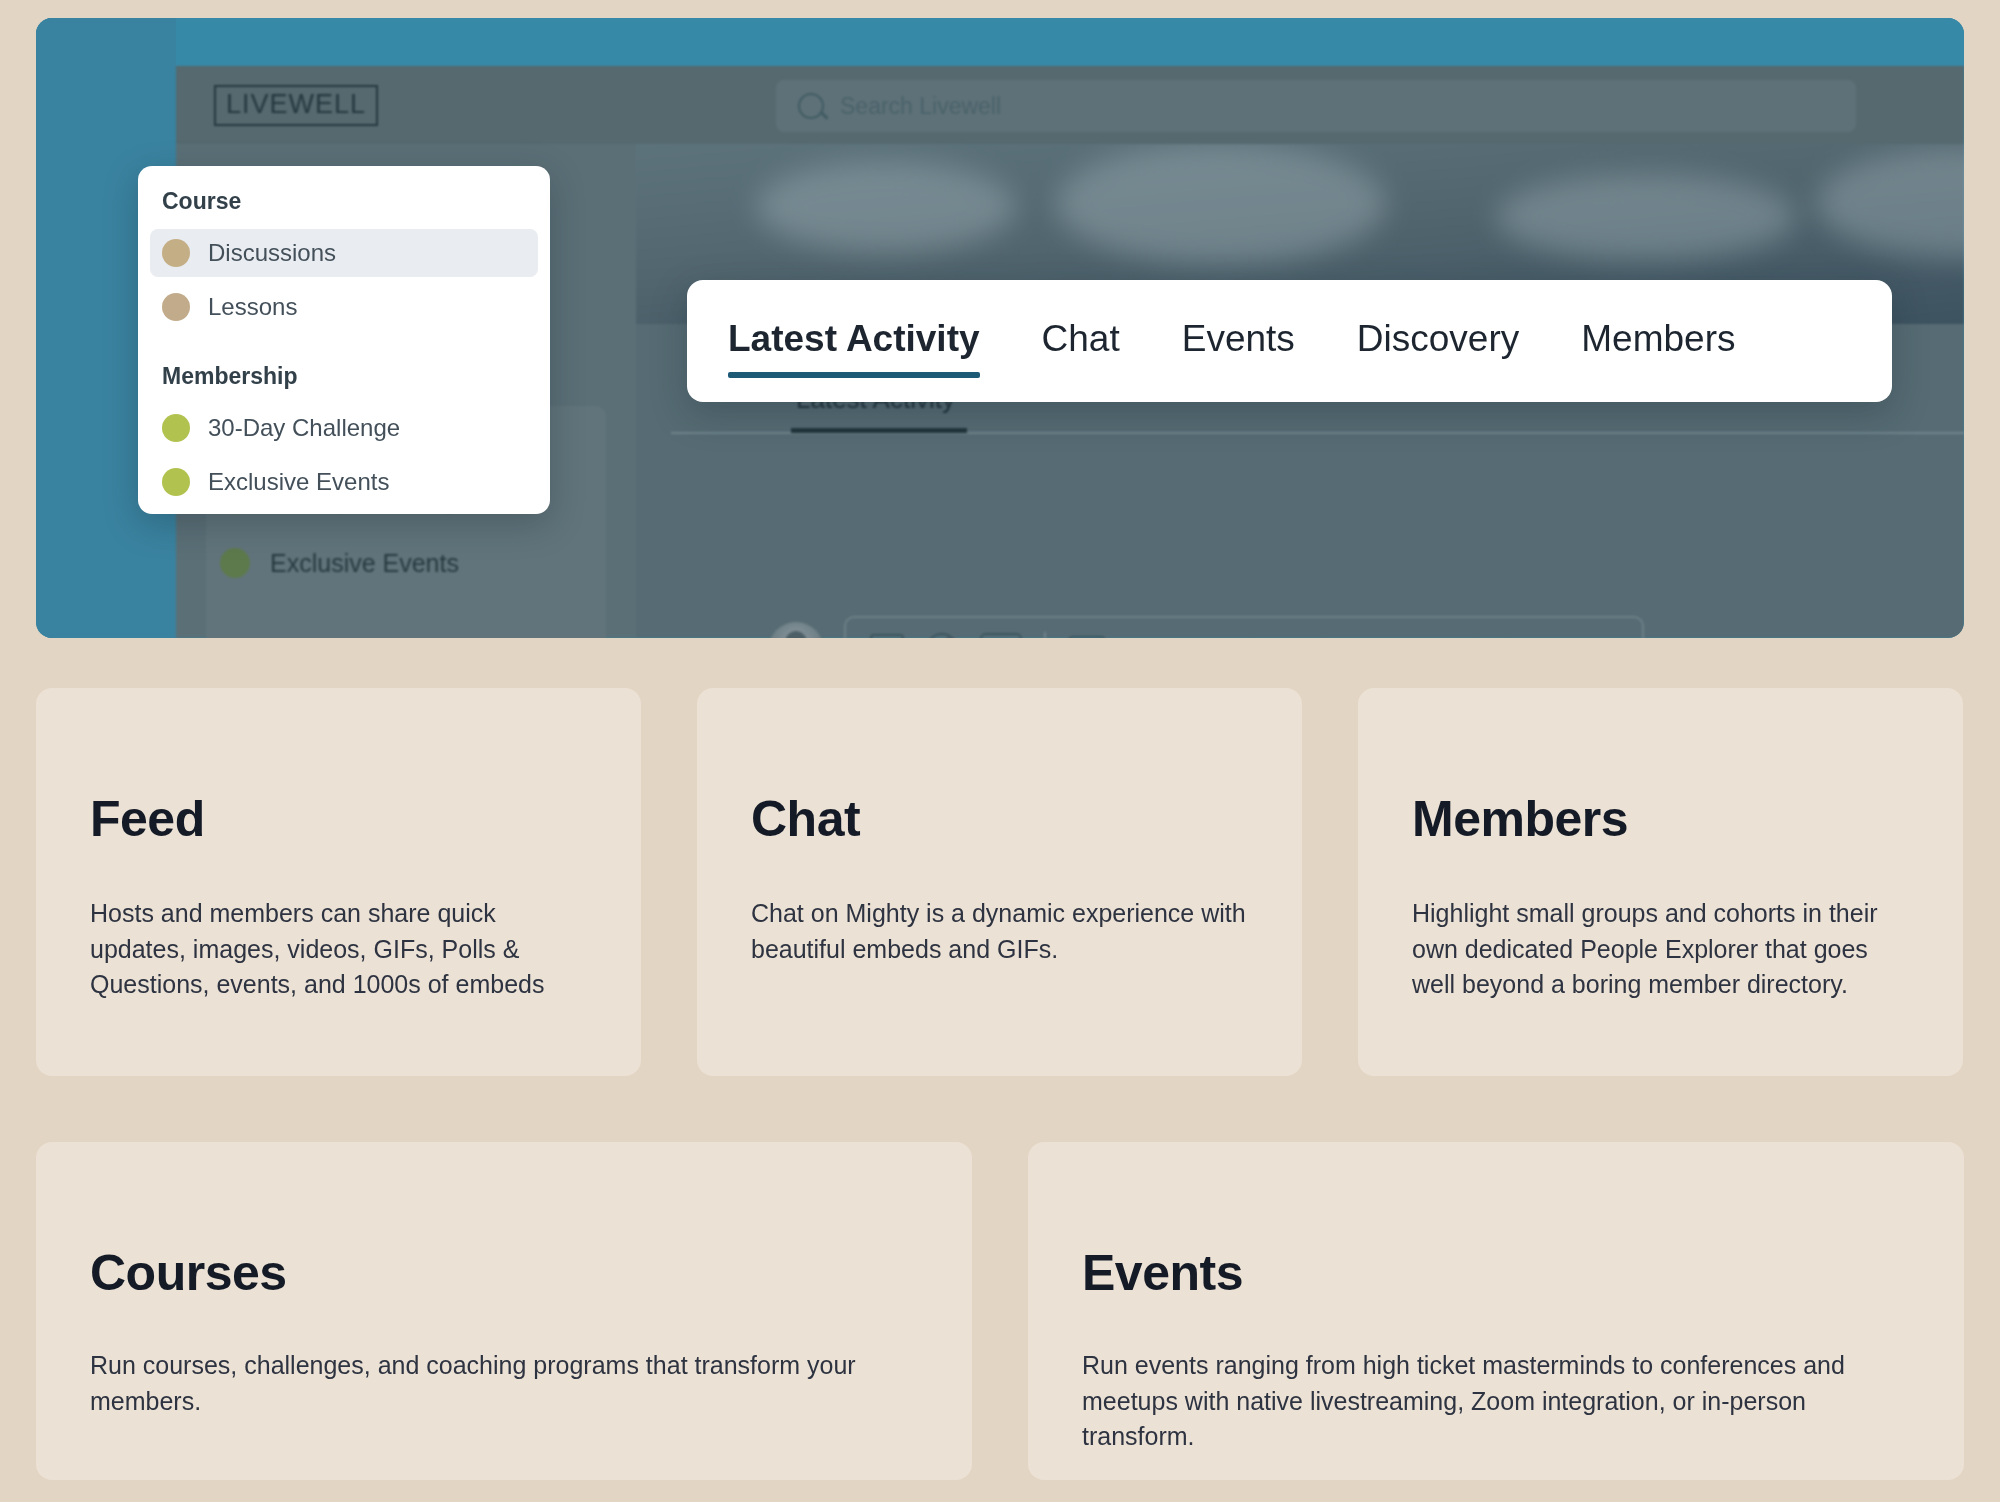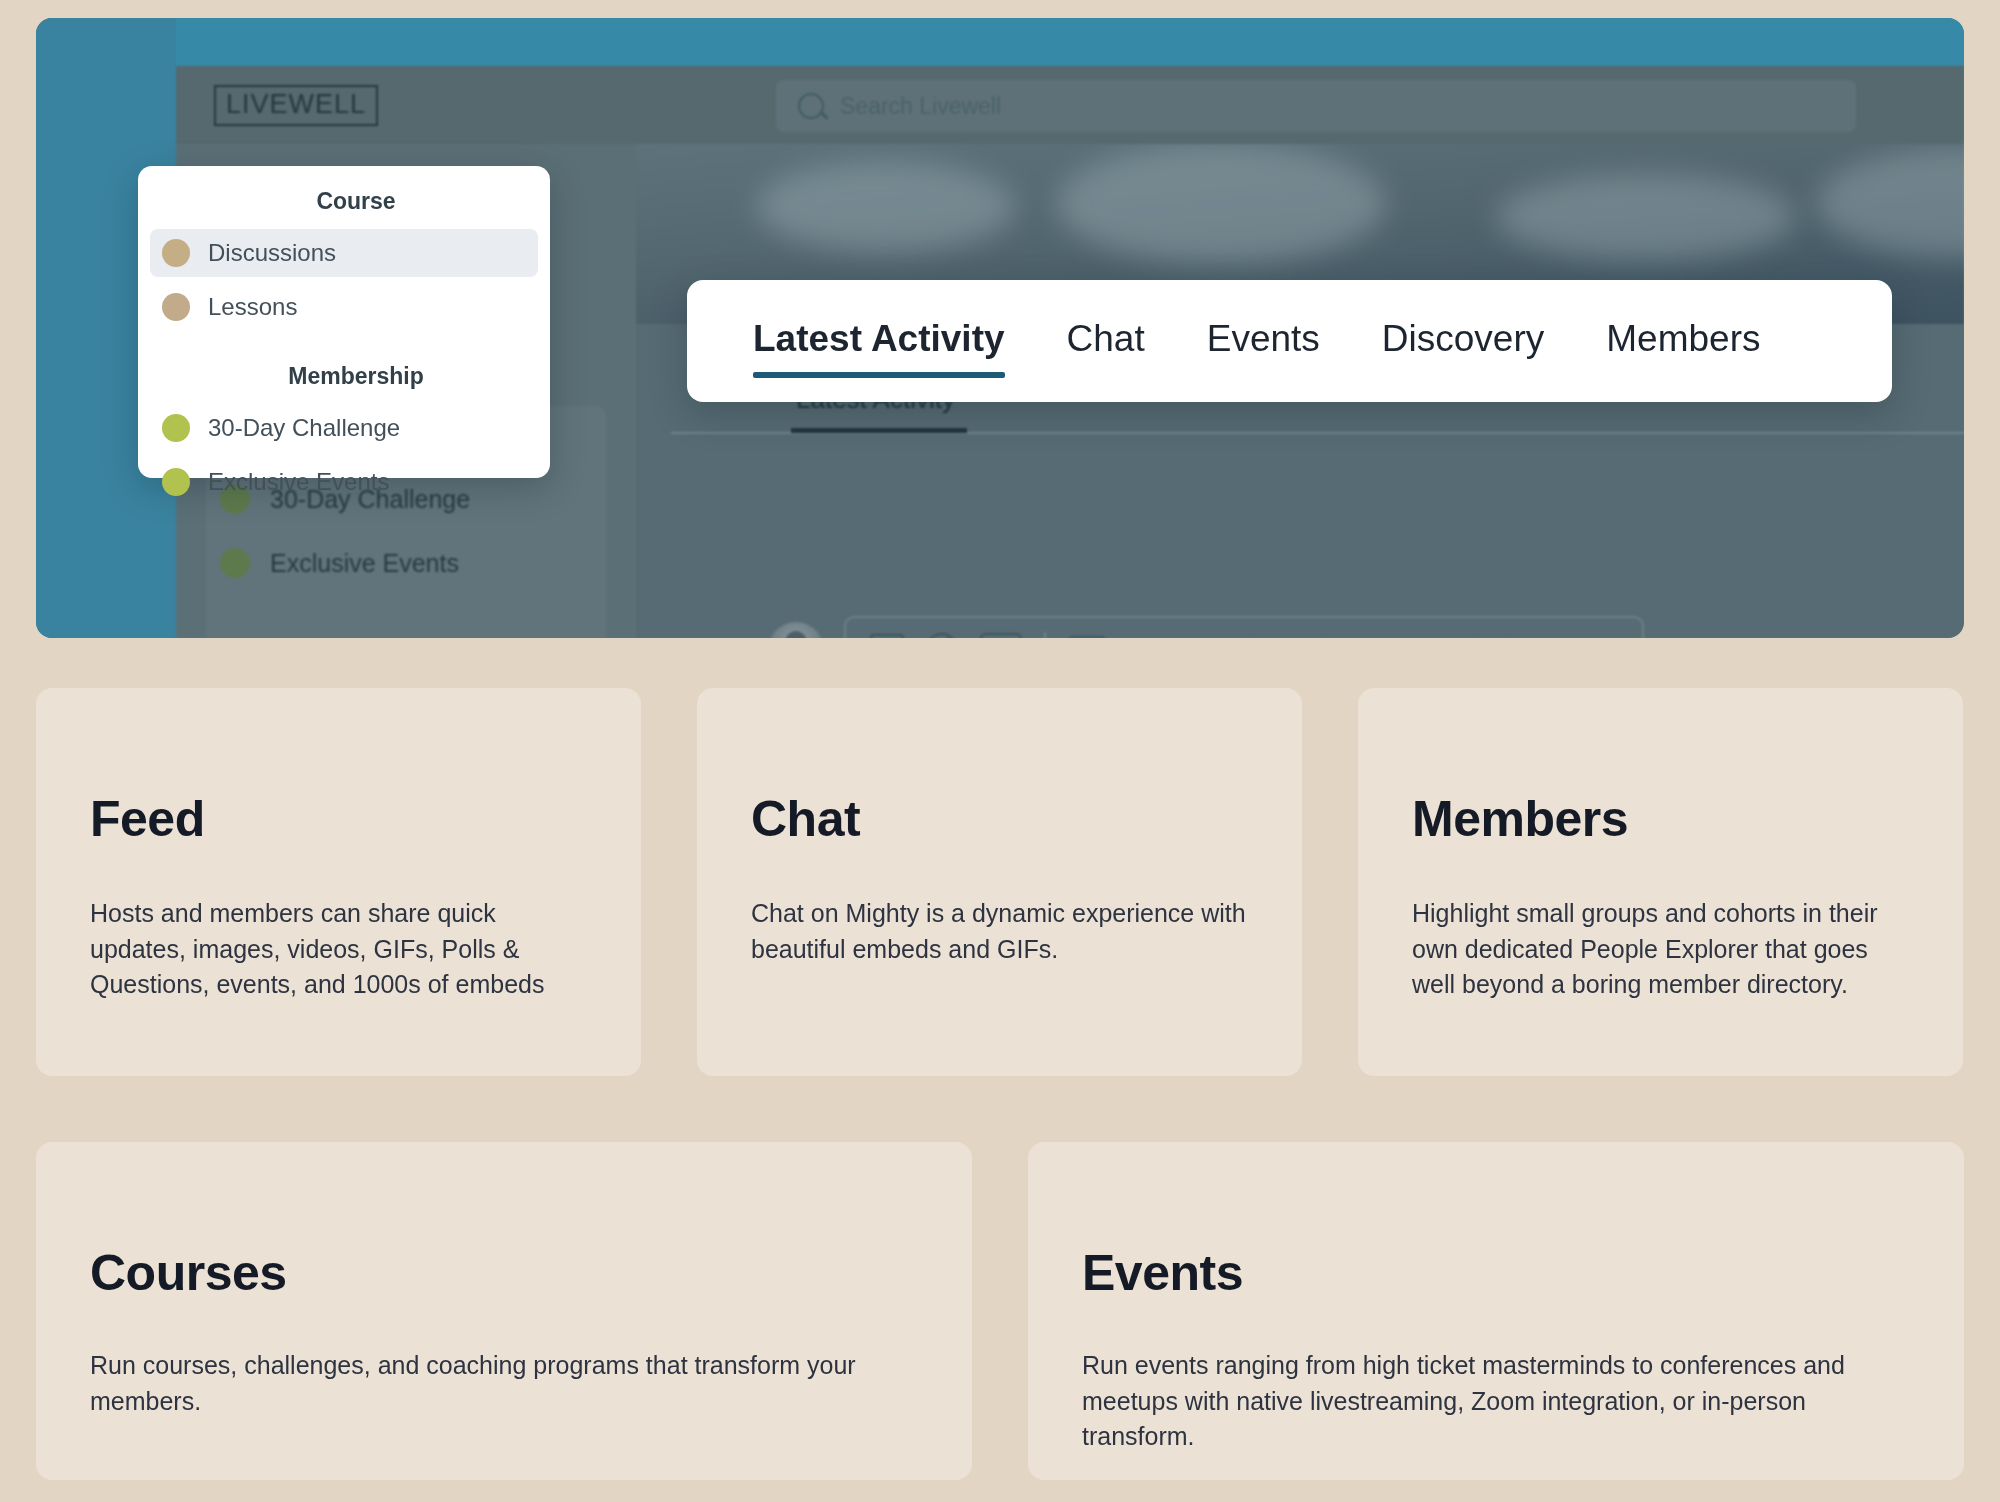--- a/index.html
+++ b/index.html
@@ -235,26 +235,25 @@
     border-bottom:5px solid transparent;
     border-left:8px solid #3d555e;
   }
   .ci-live-text { color:#4b636b; font-size: 22px; }
   .ci-placeholder { color:#4b636b; font-size: 23px; margin-left: 10px; }
 
   
   .float-card {
     position: absolute;
     left: 102px; top: 148px;
-    width: 412px; height: 312px;
+    width: 412px; height: 348px;
     background: #ffffff;
     border-radius: 14px;
     box-shadow: 0 10px 34px rgba(20,35,45,0.28);
     padding: 22px 0 12px 0;
-    text-align: center;
   }
   .fc-group {
     font-size: 23px; font-weight: 700;
     color: #32404a;
     padding: 0 0 0 24px;
     margin-bottom: 14px;
   }
   .fc-item {
     display: flex; align-items: center; gap: 18px;
     height: 48px;
@@ -269,21 +268,21 @@
 
   
   .tabbar {
     position: absolute;
     left: 651px; top: 262px;
     width: 1205px; height: 122px;
     background: #fff;
     border-radius: 16px;
     box-shadow: 0 12px 36px rgba(20,35,45,0.26);
     display: flex; align-items: center;
-    padding-left: 66px;
+    padding-left: 41px;
     gap: 62px;
   }
   .tab {
     font-size: 37px;
     color: #1d2630;
     position: relative;
     padding-bottom: 4px;
     white-space: nowrap;
   }
   .tab.active { font-weight: 700; }

